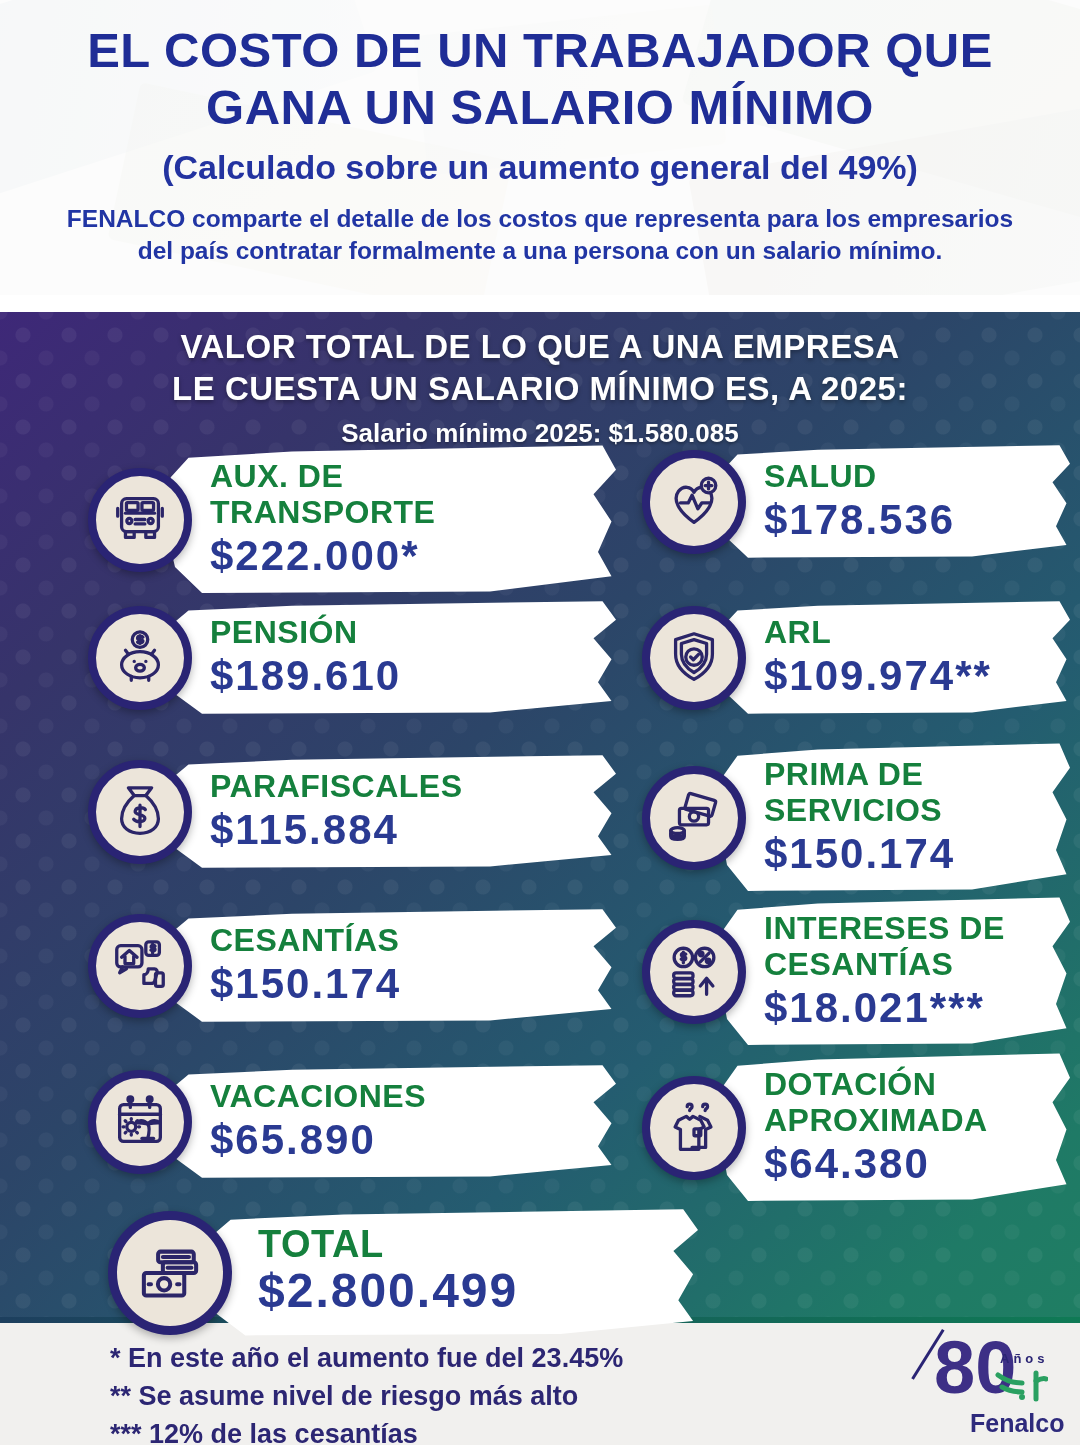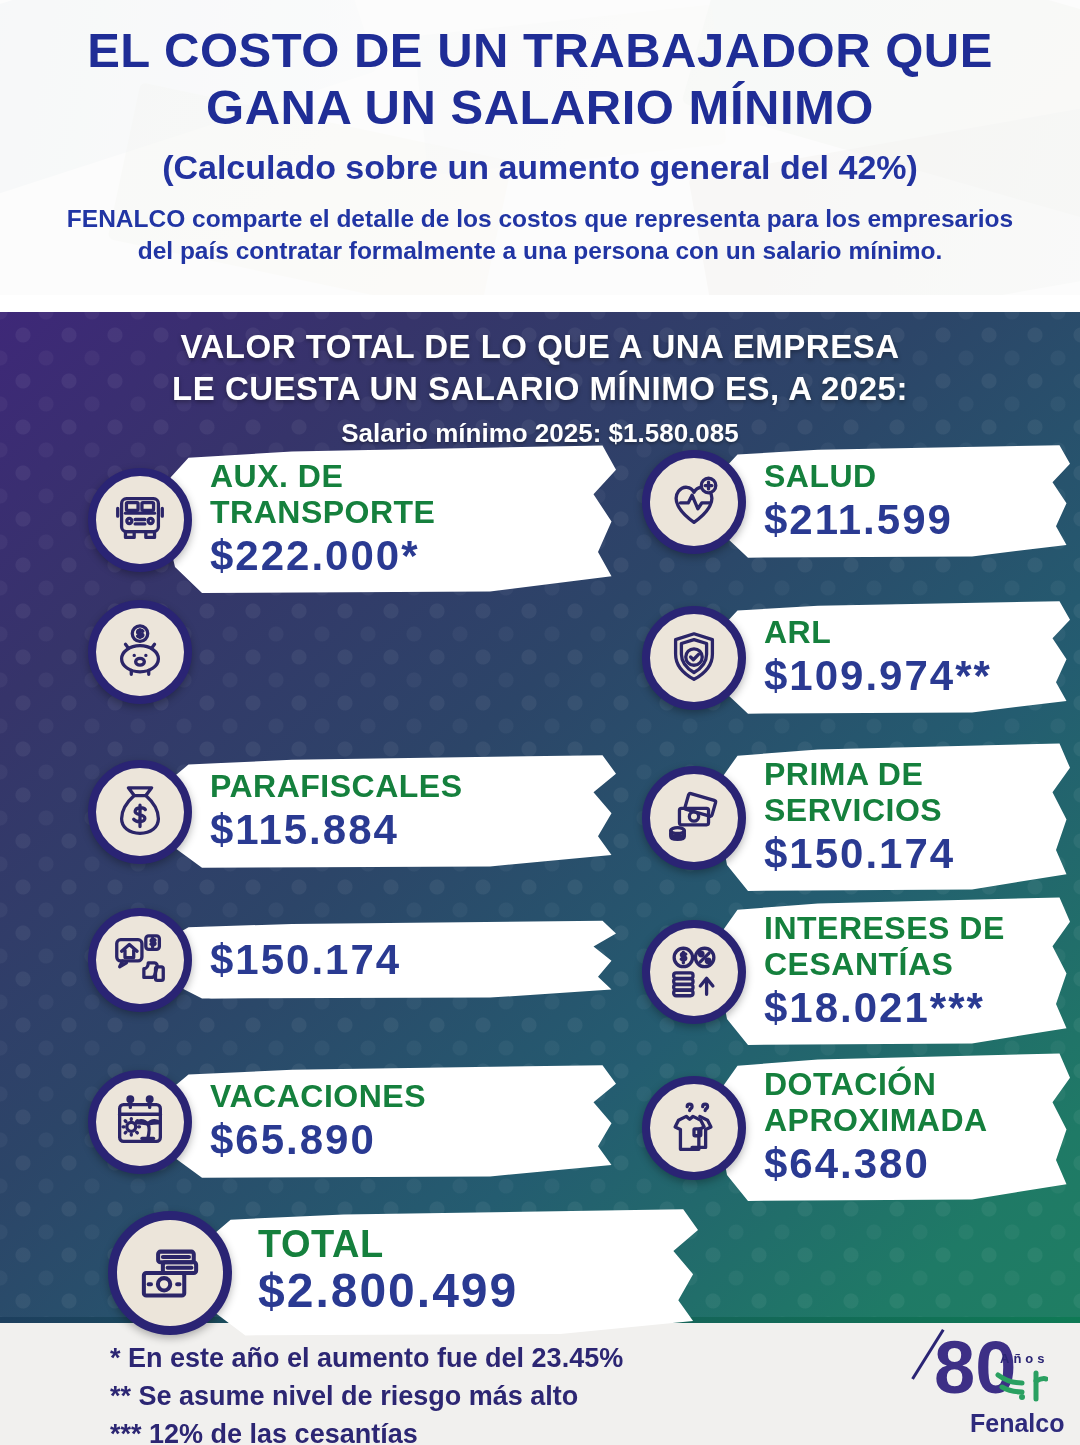--- a/index.html
+++ b/index.html
@@ -111,21 +111,21 @@
     <div class="note-ghost ng2"></div>
     <div class="note-ghost ng3"></div>
     <div class="note-ghost ng4"></div>
     <div class="note-ghost ng5"></div>
     <div class="wash"></div>
     <div class="header-text">
       <div class="title">
         <div>EL COSTO DE UN TRABAJADOR QUE</div>
         <div>GANA UN SALARIO MÍNIMO</div>
       </div>
-      <div class="subtitle">(Calculado sobre un aumento general del 42%)</div>
+      <div class="subtitle">(Calculado sobre un aumento general del 49%)</div>
       <div class="description">
         <div>FENALCO comparte el detalle de los costos que representa para los empresarios</div>
         <div>del país contratar formalmente a una persona con un salario mínimo.</div>
       </div>
     </div>
   </div>
 
   <div class="dark">
     <div class="dots"></div>
 
@@ -168,38 +168,44 @@
           <path d="M18 33h8l4-8 6 14 4-6h8"></path>
           <circle cx="47" cy="15" r="7.5" fill="#ece5da"></circle>
           <path d="M47 11.5v7M43.5 15h7"></path>
         </g>
           </svg>
       </div>
       <div class="brush narrow">
         <div class="streak-top" style="left:12%;width:80%;"></div>
         <div class="streak-bottom" style="left:6%;width:86%;"></div>
         <div class="label">SALUD</div>
-        <div class="value">$211.599</div>
+        <div class="value">$178.536</div>
       </div>
     </div>
 
     <div class="item" style="left:88px;top:288px;">
       <div class="icon-circle">
         <svg viewBox="0 0 64 64">
             <g class="ic">
           <circle cx="32" cy="13" r="8"></circle>
           <path d="M32 9v8M35 10.5c-1-1.5-5.5-1.5-5.5 1s5.5 1 5.5 3-4.5 2.5-5.5 1"></path>
           <ellipse cx="32" cy="39" rx="19" ry="13.5"></ellipse>
           <path d="M20 28l-3-4M44 28l3-4"></path>
           <path d="M23 51v4M41 51v4"></path>
           <ellipse cx="32" cy="42" rx="4.5" ry="3.5"></ellipse>
           <path d="M26 35.5h.1M38 35.5h.1"></path>
         </g>
           </svg>
       </div>
+      <div class="brush wide">
+        <div class="streak-top" style="left:10%;width:80%;"></div>
+        <div class="streak-bottom" style="left:12%;width:78%;"></div>
+        <div class="label">PENSIÓN</div>
+        <div class="value">$189.610</div>
+      </div>
     </div>
 
     <div class="item" style="left:642px;top:288px;">
       <div class="icon-circle">
         <svg viewBox="0 0 64 64">
             <g class="ic">
           <path d="M32 7l19 6v15c0 12-8 20-19 26-11-6-19-14-19-26V13z"></path>
           <path d="M32 13l13 4v11c0 9-5.5 14.5-13 19-7.5-4.5-13-10-13-19V17z"></path>
           <circle cx="32" cy="31" r="8.5"></circle>
           <path d="M28.5 31l2.8 2.8 5.4-5.6"></path>
@@ -263,20 +269,21 @@
           <rect x="38" y="7" width="14" height="14" rx="3"></rect>
           <path d="M45 9.5v9M47.5 11.5c-.8-1-4-1-4 .8s4 .8 4 2.6-3.2 1.8-4.2.8"></path>
           <path d="M36 41c2.5 0 4.5-2.5 4.5-6h6.5c2 0 3.2 2 2.6 4l-2.2 8c-.5 2-2 3-4 3H36z"></path>
           <rect x="48" y="39" width="8" height="14" rx="2"></rect>
         </g>
           </svg>
       </div>
       <div class="brush wide">
         <div class="streak-top" style="left:13%;width:77%;"></div>
         <div class="streak-bottom" style="left:9%;width:82%;"></div>
+        <div class="label">CESANTÍAS</div>
         <div class="value">$150.174</div>
       </div>
     </div>
 
     <div class="item" style="left:642px;top:584px;">
       <div class="icon-circle">
         <svg viewBox="0 0 64 64">
             <g class="ic">
           <circle cx="21" cy="17" r="9.5"></circle>
           <path d="M21 11.5v11M23.5 13.5c-.8-1.2-4.5-1.2-4.5 1s4.5 1 4.5 3.2-3.7 2-4.7 1"></path>

